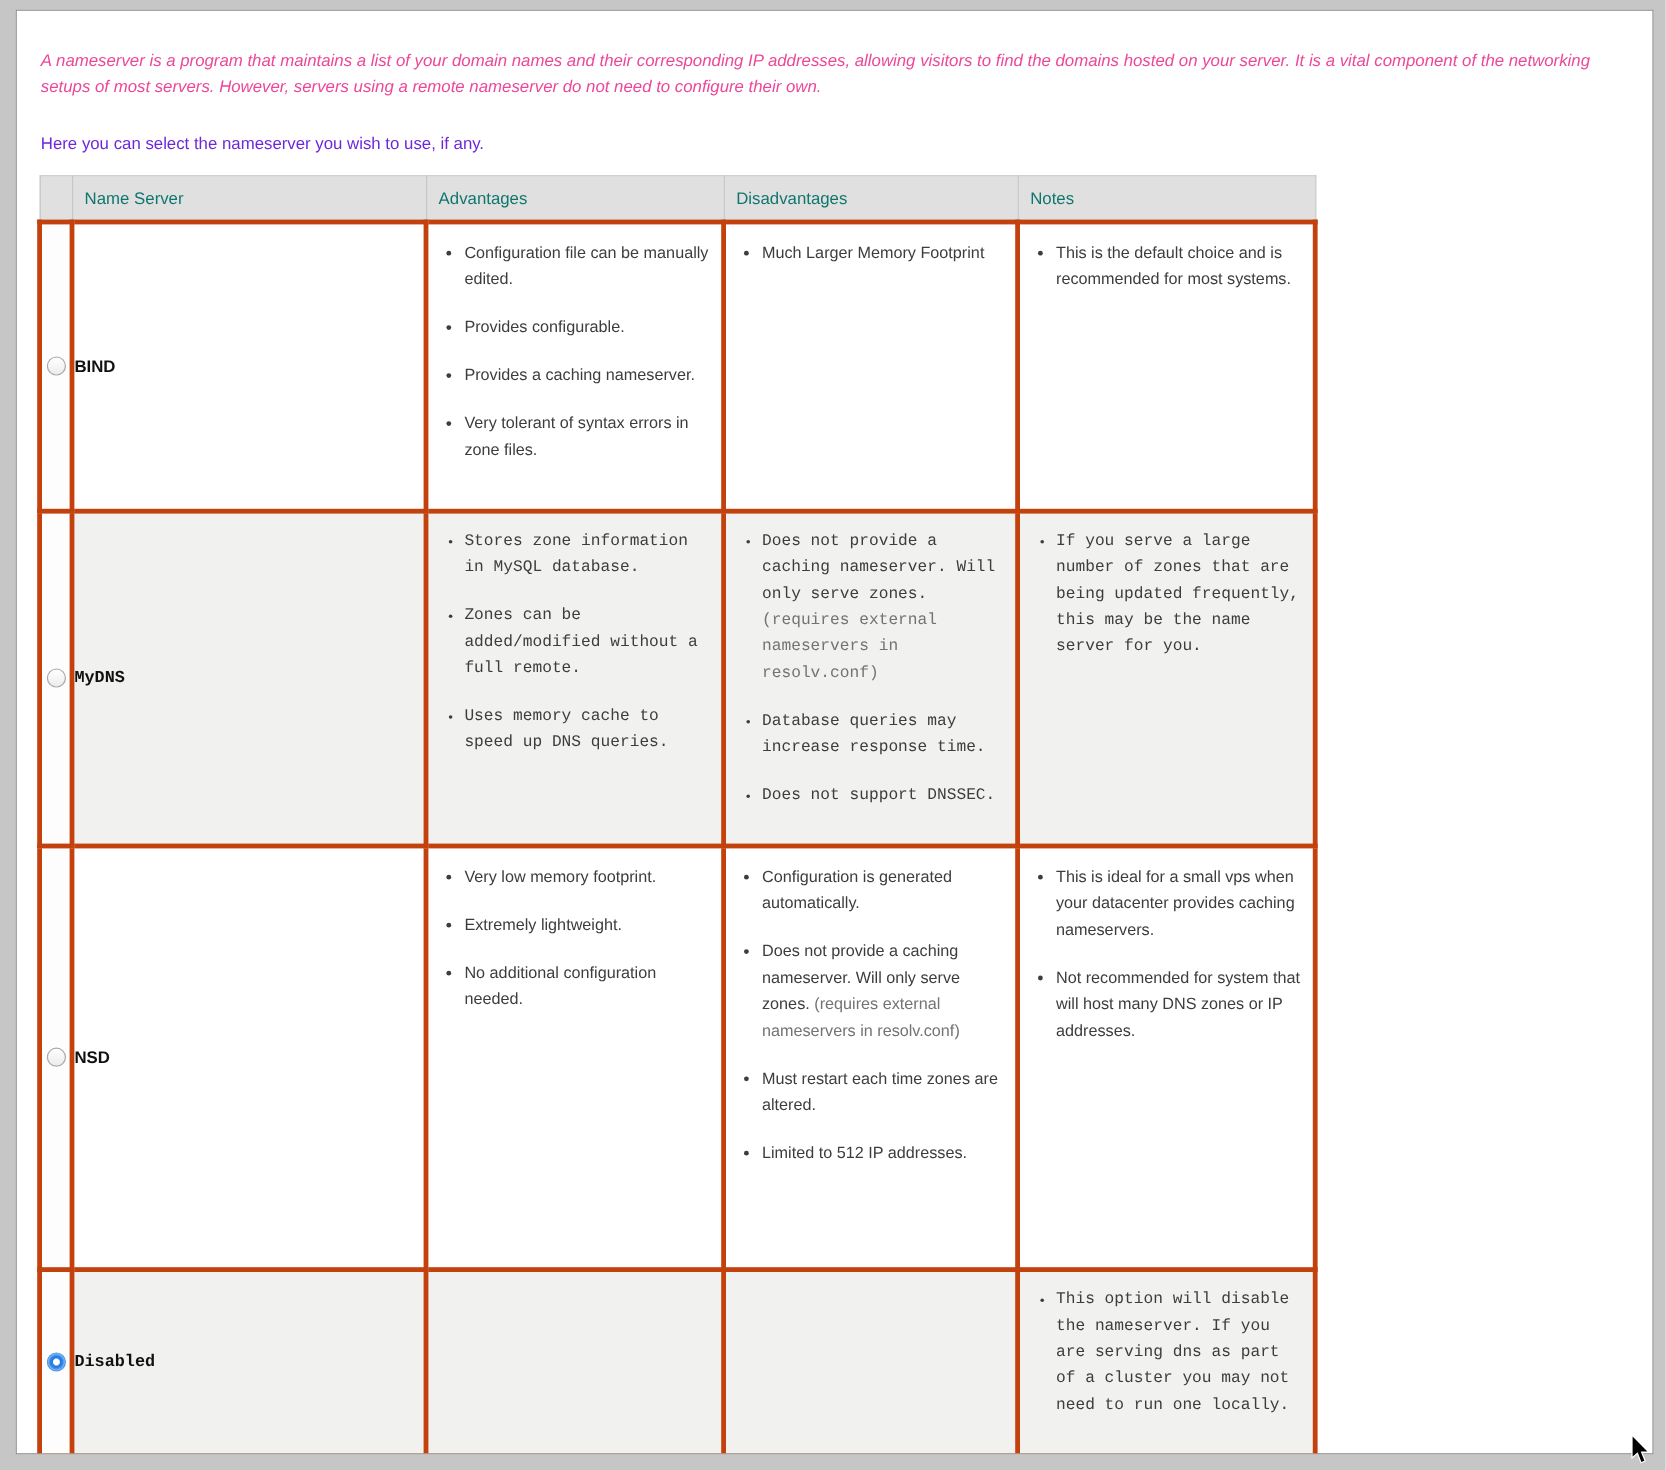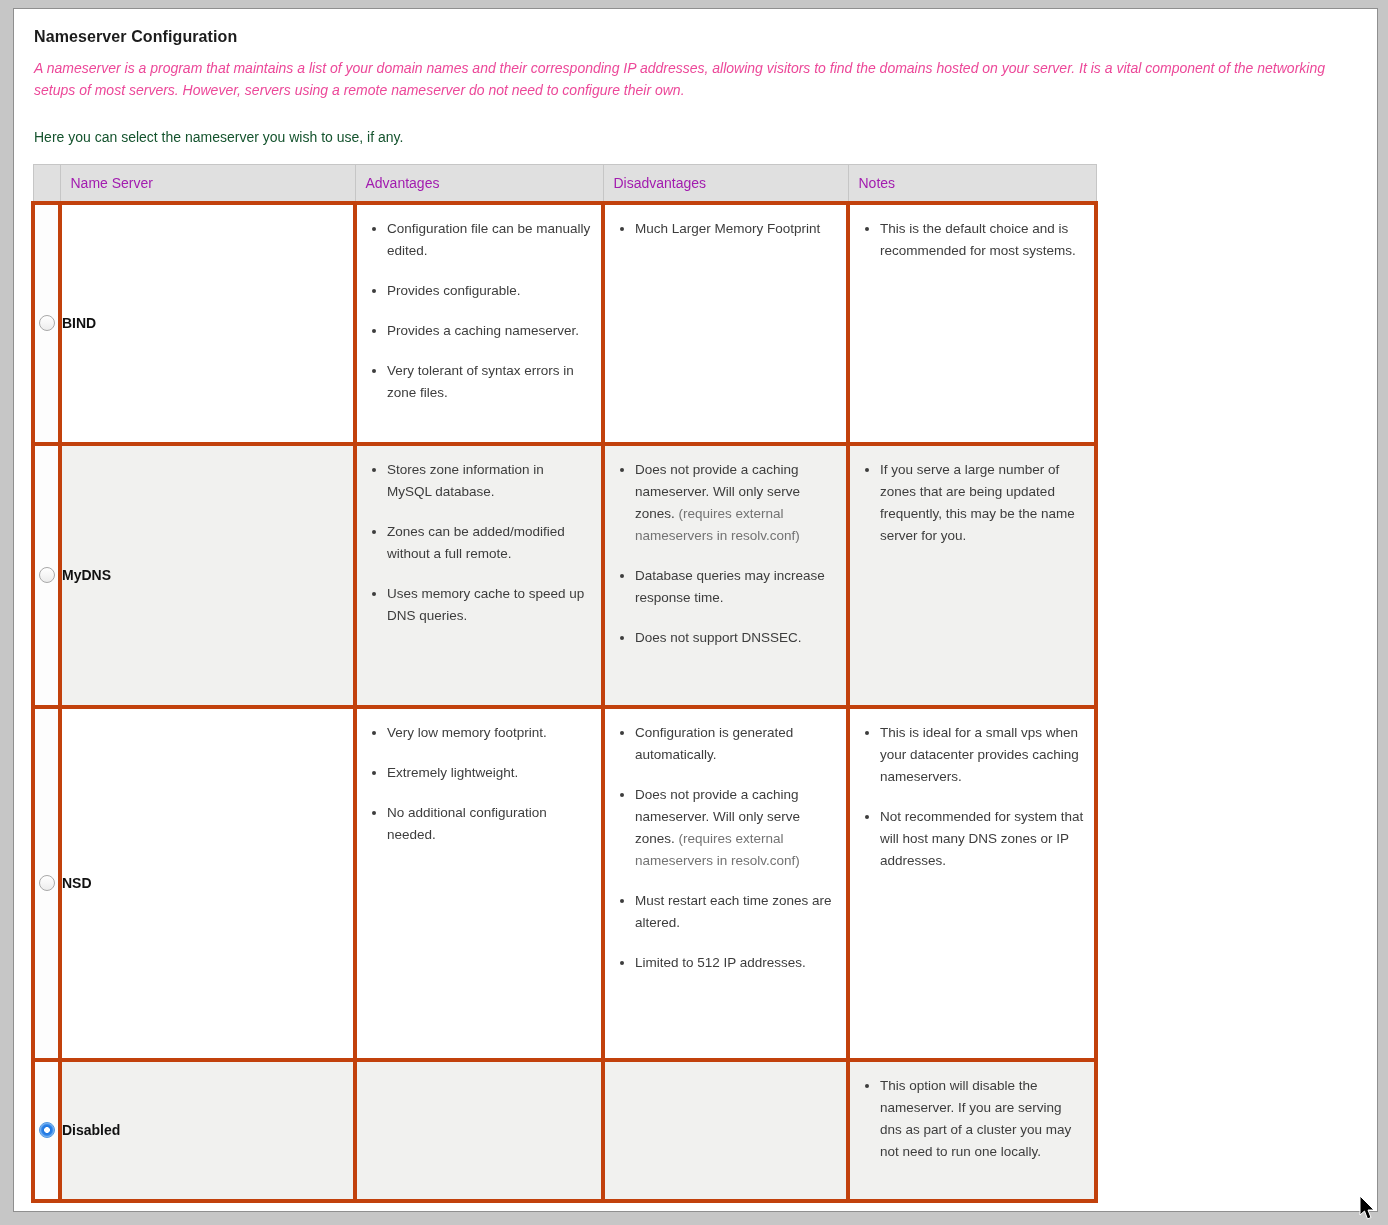--- a/index.html
+++ b/index.html
@@ -32,52 +32,52 @@
     margin: 11px 0 0 0;
     font-style: italic;
     font-size: 14px;
     line-height: 22px;
     color: #ec4899;
     max-width: 1322px;
   }
   p.instruction {
     margin: 28px 0 19px 0;
     font-size: 14px;
-    color: #14532d;
+    color: #6d28d9;
   }
   table.ns-table {
     border-collapse: collapse;
     table-layout: fixed;
     width: 1063px;
     margin-left: -3px;
     border: 1px solid #c4c4c4;
     font-size: 13.5px;
   }
   .ns-table col.c-radio { width: 27px; }
   .ns-table col.c-name  { width: 295px; }
   .ns-table col.c-adv   { width: 248px; }
   .ns-table col.c-dis   { width: 245px; }
   .ns-table col.c-notes { width: 248px; }
   .ns-table th {
     background: #e0e0e0;
     border: 1px solid #c6c6c6;
     height: 38px;
     font-weight: normal;
     font-size: 14px;
-    color: #a21caf;
+    color: #0f766e;
     text-align: left;
     padding: 0 0 0 10px;
   }
   .ns-table td {
     border: 4px solid #c2410c;
     vertical-align: top;
     padding: 0;
     background: #ffffff;
   }
-  .ns-table tbody tr.striped td { background: #f1f1ef; }
+  .ns-table tbody tr.striped td { background: #f1f1ef; font-family: Liberation Mono, monospace; }
   .ns-table tbody tr td.radio-cell { background: #fdfdfd; }
   .ns-table tbody tr:nth-child(1) { height: 241px; }
   .ns-table tbody tr:nth-child(2) { height: 263px; }
   .ns-table tbody tr:nth-child(3) { height: 353px; }
   .ns-table tbody tr:nth-child(4) { height: 141px; }
   td.radio-cell { vertical-align: middle; text-align: center; }
   td.name-cell {
     vertical-align: middle;
     font-weight: bold;
     font-size: 14px;
@@ -114,21 +114,20 @@
     position: absolute;
     left: 1358px; top: 1196px;
     width: 22px; height: 26px;
     pointer-events: none;
   }
 </style>
 </head>
 <body>
 
 <div class="panel">
-  <h1 class="page-title">Nameserver Configuration</h1>
   <p class="intro">A nameserver is a program that maintains a list of your domain names and their corresponding IP addresses, allowing visitors to find the domains hosted on your server. It is a vital component of the networking setups of most servers. However, servers using a remote nameserver do not need to configure their own.</p>
   <p class="instruction">Here you can select the nameserver you wish to use, if any.</p>
 
   <table class="ns-table">
     <colgroup>
       <col class="c-radio">
         <col class="c-name">
         <col class="c-adv">
         <col class="c-dis">
         <col class="c-notes">

